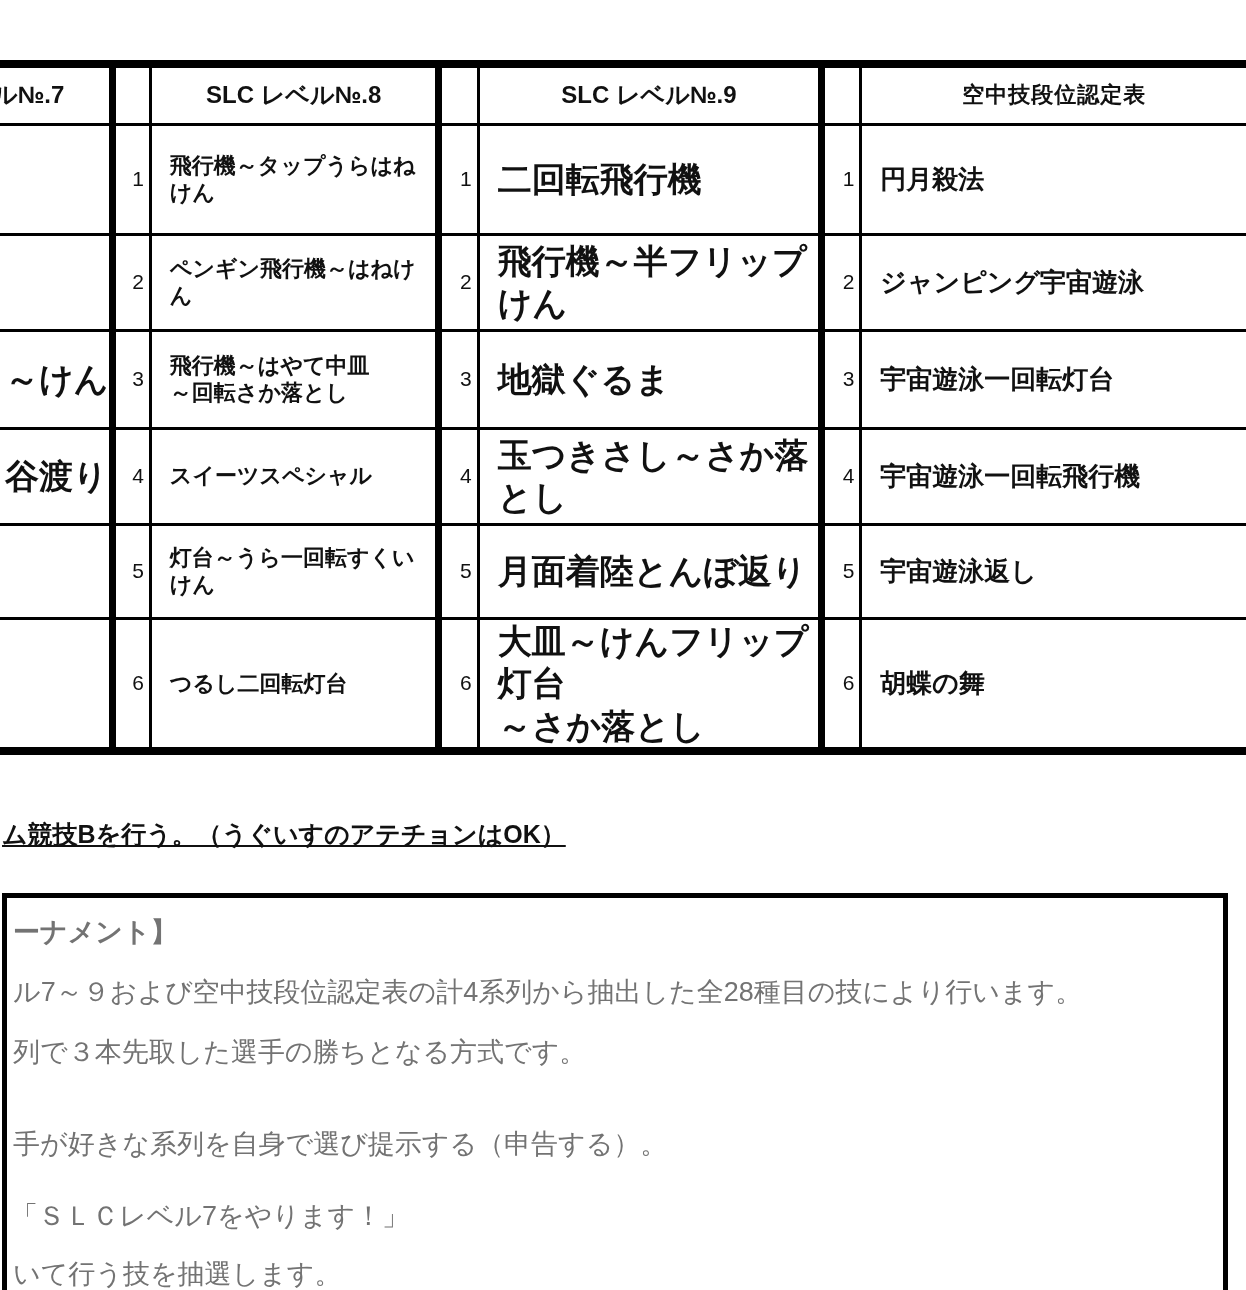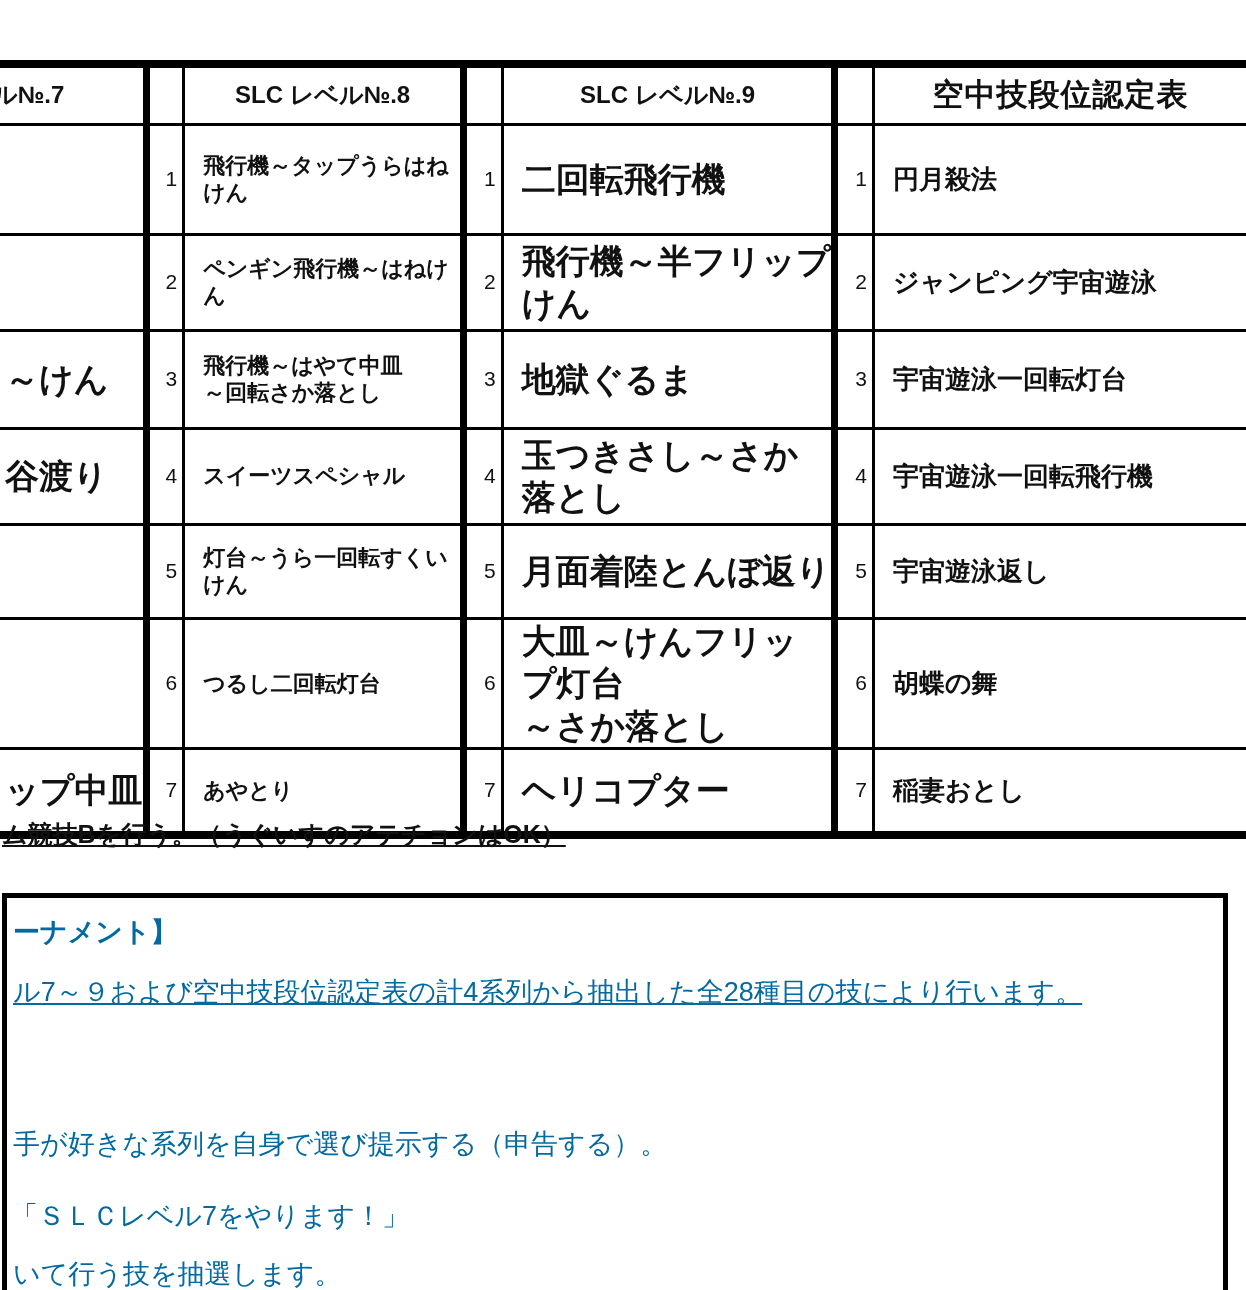--- a/index.html
+++ b/index.html
@@ -20,21 +20,21 @@
   
   .w-c7{width:103px;} .w-n1{width:39px;} .w-c8{width:299px;}
   .w-n2{width:40px;} .w-c9{width:356px;} .w-n3{width:40px;} .w-ca{width:400px;}
   
   .trick-table tr > *:first-child{border-left:0;}
   .trick-table tr > *:last-child{border-right:0;}
   
   .trick-table .thick{border-left:7px solid #000;}
   
   .trick-table thead th{height:60px;font-weight:700;font-size:24px;text-align:center;}
-  .trick-table th.hdr-aerial{font-size:31px;letter-spacing:1px;}
+  .trick-table th.hdr-aerial{font-size:22px;letter-spacing:1px;}
   .trick-table th.hdr-cut{text-align:left;}
   .trick-table th.hdr-cut .frag{display:inline-block;margin-left:-7px;white-space:nowrap;font-size:24px;}
   
   .trick-table tbody tr:nth-child(1){height:110px;}
   .trick-table tbody tr:nth-child(2){height:96px;}
   .trick-table tbody tr:nth-child(3){height:98px;}
   .trick-table tbody tr:nth-child(4){height:96px;}
   .trick-table tbody tr:nth-child(5){height:94px;}
   .trick-table tbody tr:nth-child(6){height:92px;}
   .trick-table tbody tr:nth-child(7){height:86px;}
@@ -49,24 +49,24 @@
   .note{
     position:absolute;top:818px;left:2px;width:1240px;
     font-size:25px;font-weight:700;white-space:nowrap;text-decoration:underline;
   }
   
   .info-box{
     position:absolute;top:893px;left:2px;width:1226px;height:430px;
     border:5px solid #000;background:#fff;box-sizing:border-box;
   }
   .info-box .line{
-    position:absolute;left:6px;font-size:27px;font-weight:500;white-space:nowrap;color:#0369a1;
+    position:absolute;left:6px;font-size:27px;font-weight:500;white-space:nowrap;color:#737373;
   }
   .info-box .l0{top:16px;font-weight:600;}
-  .info-box .l1{top:76px;text-decoration:underline;}
+  .info-box .l1{top:76px;}
   .info-box .l2{top:136px;}
   .info-box .l3{top:228px;}
   .info-box .l4{top:300px;left:4px;}
   .info-box .l5{top:358px;}
 </style>
 </head>
 <body>
 
 <div class="page">
 
@@ -141,35 +141,27 @@
         <tr>
           <td class="c7 trick"></td>
           <td class="num thick">6</td>
           <td class="c8 trick">つるし二回転灯台</td>
           <td class="num thick">6</td>
           <td class="c9 trick">大皿～けんフリップ灯台
 ～さか落とし</td>
           <td class="num thick">6</td>
           <td class="ca trick">胡蝶の舞</td>
         </tr>
-        <tr>
-          <td class="c7 trick"><span class="frag">ップ中皿</span></td>
-          <td class="num thick">7</td>
-          <td class="c8 trick">あやとり</td>
-          <td class="num thick">7</td>
-          <td class="c9 trick">ヘリコプター</td>
-          <td class="num thick">7</td>
-          <td class="ca trick">稲妻おとし</td>
-        </tr>
       </tbody>
   </table>
 
   <div class="note">ム競技Bを行う。（うぐいすのアテチョンはOK）</div>
 
   <div class="info-box">
     <div class="line l0">ーナメント】</div>
     <div class="line l1">ル7～９および空中技段位認定表の計4系列から抽出した全28種目の技により行います。</div>
+    <div class="line l2">列で３本先取した選手の勝ちとなる方式です。</div>
     <div class="line l3">手が好きな系列を自身で選び提示する（申告する）。</div>
     <div class="line l4">「ＳＬＣレベル7をやります！」</div>
     <div class="line l5">いて行う技を抽選します。</div>
   </div>
 
 </div>
 
 </body></html>

